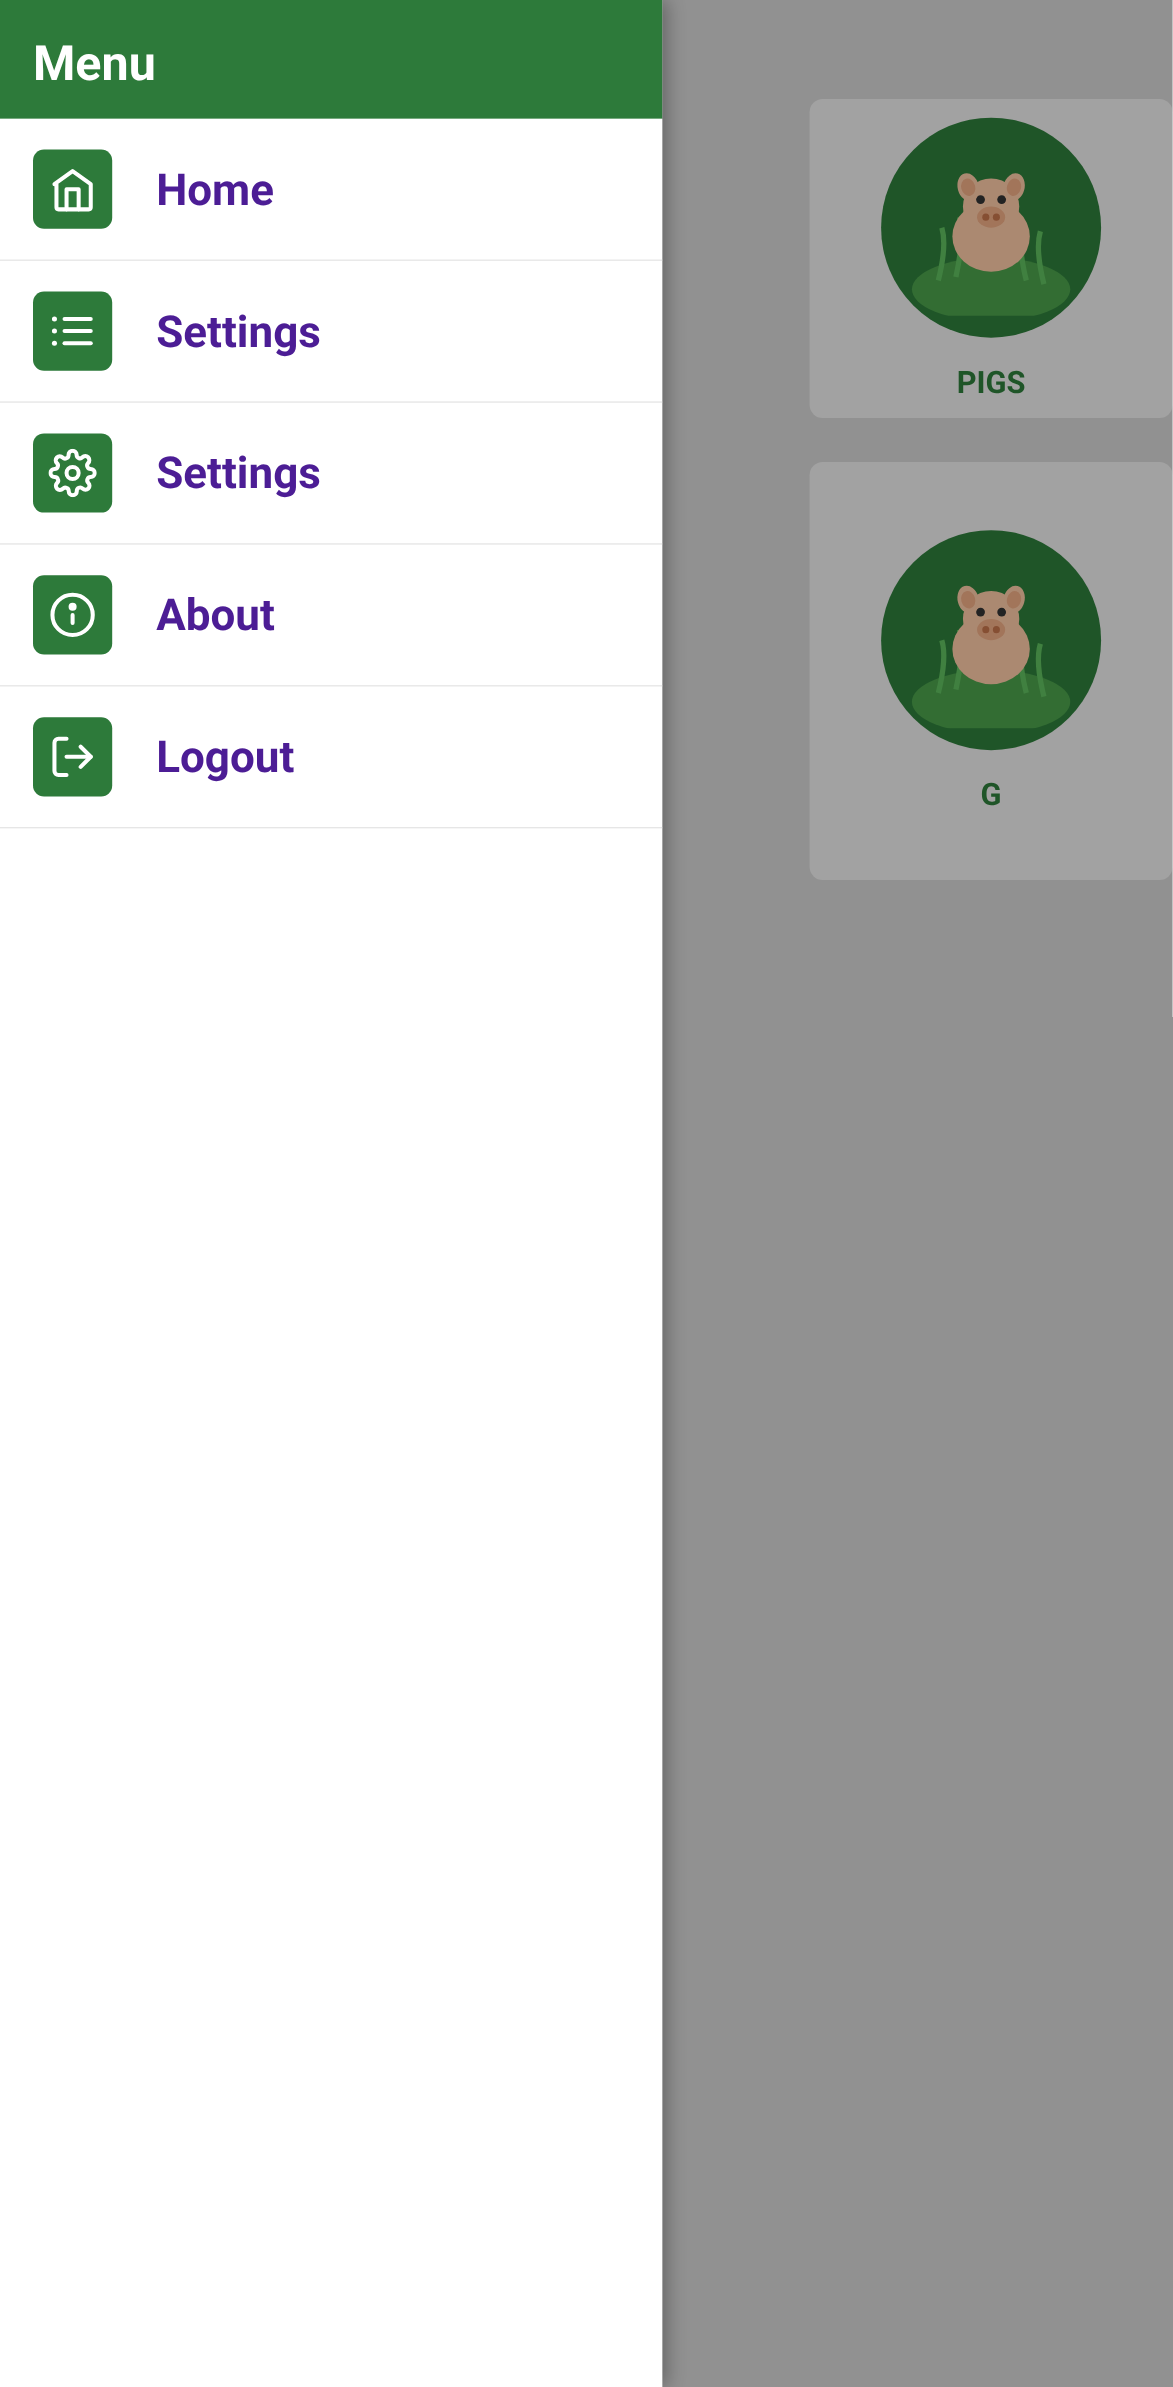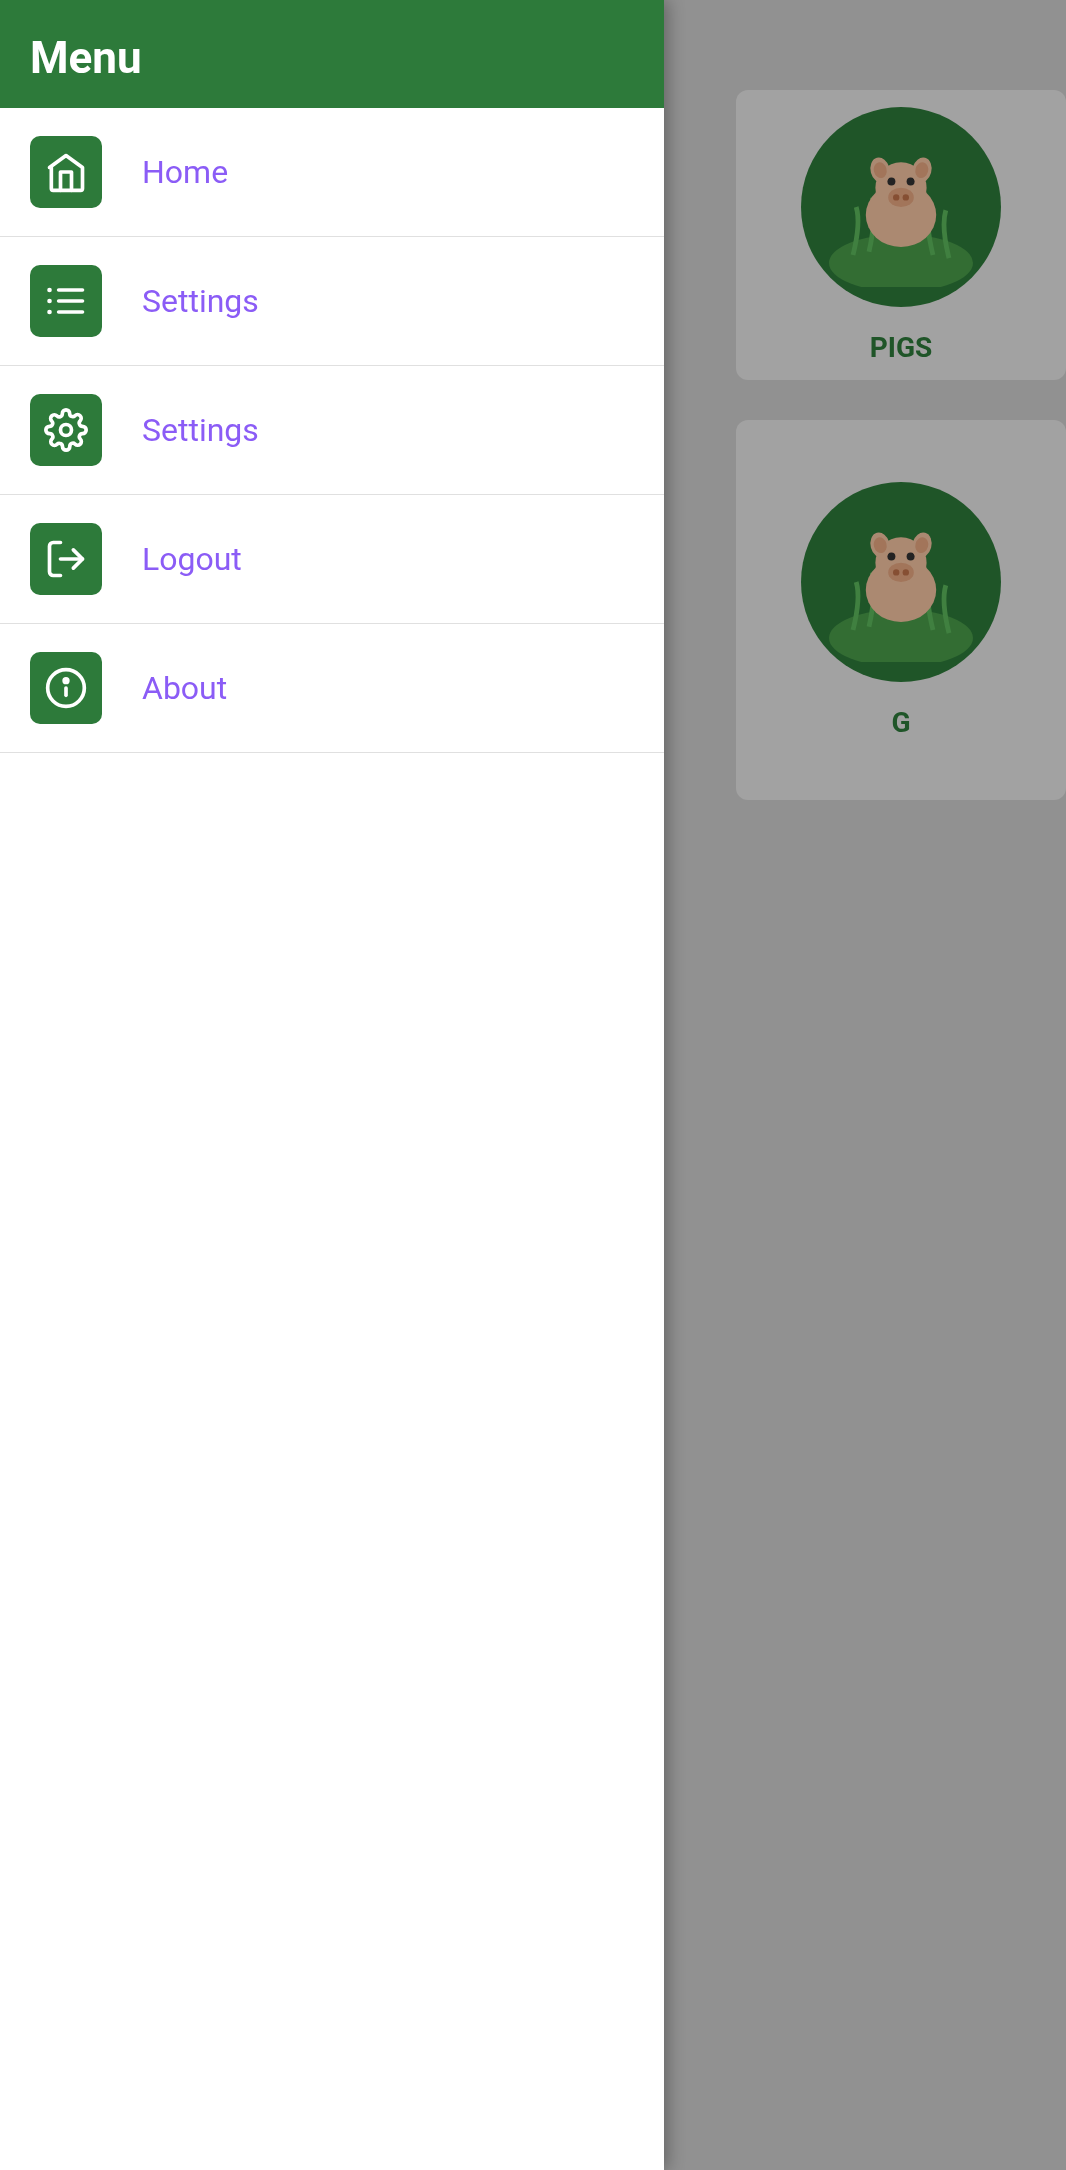--- a/index.html
+++ b/index.html
@@ -65,21 +65,21 @@
       width: 1066px;
       height: 2170px;
       background: rgba(0,0,0,0.3);
     }
 
     
     .menu-drawer {
       position: absolute;
       top: 0;
       left: 0;
-      width: 664px;
+      width: 602px;
       height: 2170px;
       background: #ffffff;
       display: flex;
       flex-direction: column;
       box-shadow: 4px 0 16px rgba(0,0,0,0.3);
     }
 
     .menu-header {
       background: #2d7a3a;
       padding: 32px 30px 24px 30px;
@@ -126,23 +126,23 @@
       width: 44px;
       height: 44px;
       fill: none;
       stroke: #ffffff;
       stroke-width: 2;
       stroke-linecap: round;
       stroke-linejoin: round;
     }
 
     .menu-item-label {
-      font-size: 32px;
-      color: #8b5cf6;
-      font-weight: 400;
+      font-size: 40px;
+      color: #4c1d95;
+      font-weight: 700;
     }
 
     
     .pig-circle {
       width: 200px;
       height: 200px;
       background: #2d7a3a;
       border-radius: 50%;
       display: flex;
       align-items: center;
@@ -256,34 +256,34 @@
           <circle cx="12" cy="12" r="3" stroke="#fff" stroke-width="2" fill="none"></circle>
           <path d="M19.4 15a1.65 1.65 0 00.33 1.82l.06.06a2 2 0 010 2.83 2 2 0 01-2.83 0l-.06-.06a1.65 1.65 0 00-1.82-.33 1.65 1.65 0 00-1 1.51V21a2 2 0 01-4 0v-.09A1.65 1.65 0 009 19.4a1.65 1.65 0 00-1.82.33l-.06.06a2 2 0 01-2.83-2.83l.06-.06A1.65 1.65 0 004.68 15a1.65 1.65 0 00-1.51-1H3a2 2 0 010-4h.09A1.65 1.65 0 004.6 9a1.65 1.65 0 00-.33-1.82l-.06-.06a2 2 0 012.83-2.83l.06.06A1.65 1.65 0 009 4.68a1.65 1.65 0 001-1.51V3a2 2 0 014 0v.09a1.65 1.65 0 001 1.51 1.65 1.65 0 001.82-.33l.06-.06a2 2 0 012.83 2.83l-.06.06A1.65 1.65 0 0019.4 9a1.65 1.65 0 001.51 1H21a2 2 0 010 4h-.09a1.65 1.65 0 00-1.51 1z" stroke="#fff" stroke-width="2" fill="none"></path>
         </svg>
       </div>
       <span class="menu-item-label">Settings</span>
     </div>
 
     <div class="menu-item">
       <div class="menu-item-icon">
         <svg viewBox="0 0 24 24">
-          <path d="M9 21H5a2 2 0 01-2-2V5a2 2 0 012-2h4" stroke="#fff" stroke-width="2" fill="none"></path>
-          <polyline points="16 17 21 12 16 7" stroke="#fff" stroke-width="2" fill="none"></polyline>
-          <line x1="21" y1="12" x2="9" y2="12" stroke="#fff" stroke-width="2"></line>
-        </svg>
-      </div>
-      <span class="menu-item-label">Logout</span>
-    </div>
-
-    <div class="menu-item">
-      <div class="menu-item-icon">
-        <svg viewBox="0 0 24 24">
           <circle cx="12" cy="12" r="10" stroke="#fff" stroke-width="2" fill="none"></circle>
           <line x1="12" y1="8" x2="12" y2="8" stroke="#fff" stroke-width="2" stroke-linecap="round"></line>
           <line x1="12" y1="12" x2="12" y2="16" stroke="#fff" stroke-width="2" stroke-linecap="round"></line>
           <circle cx="12" cy="8" r="1" fill="#fff"></circle>
         </svg>
       </div>
       <span class="menu-item-label">About</span>
     </div>
 
+    <div class="menu-item">
+      <div class="menu-item-icon">
+        <svg viewBox="0 0 24 24">
+          <path d="M9 21H5a2 2 0 01-2-2V5a2 2 0 012-2h4" stroke="#fff" stroke-width="2" fill="none"></path>
+          <polyline points="16 17 21 12 16 7" stroke="#fff" stroke-width="2" fill="none"></polyline>
+          <line x1="21" y1="12" x2="9" y2="12" stroke="#fff" stroke-width="2"></line>
+        </svg>
+      </div>
+      <span class="menu-item-label">Logout</span>
+    </div>
+
   </nav>
 </div>
 
 </body></html>

